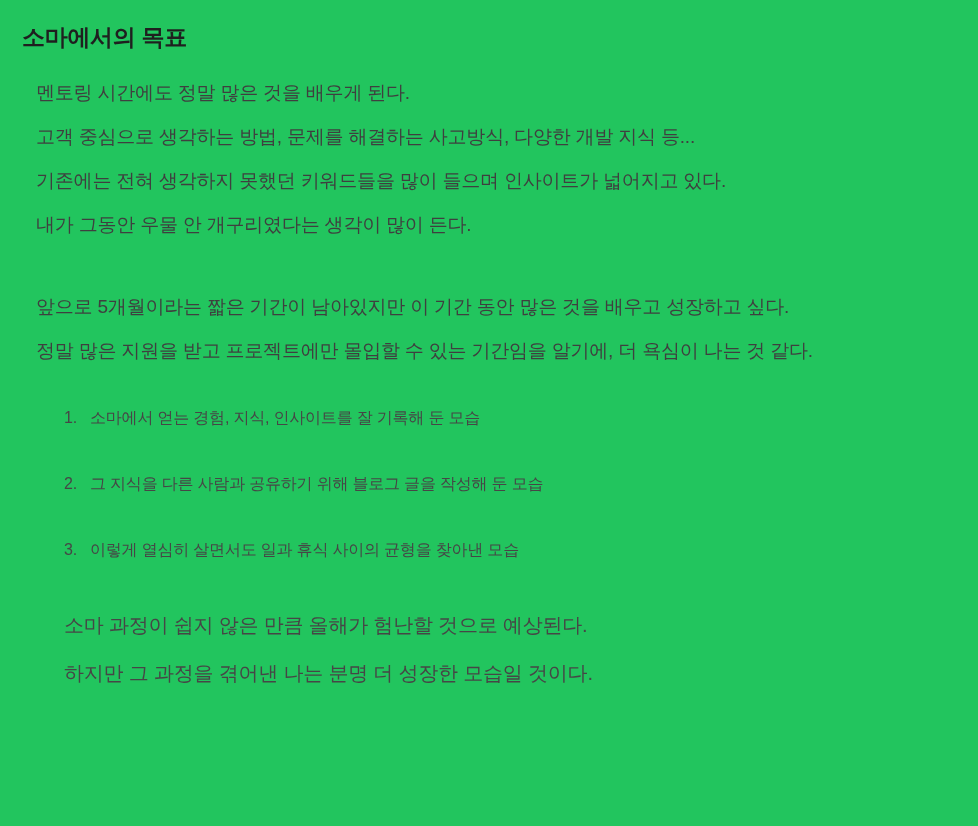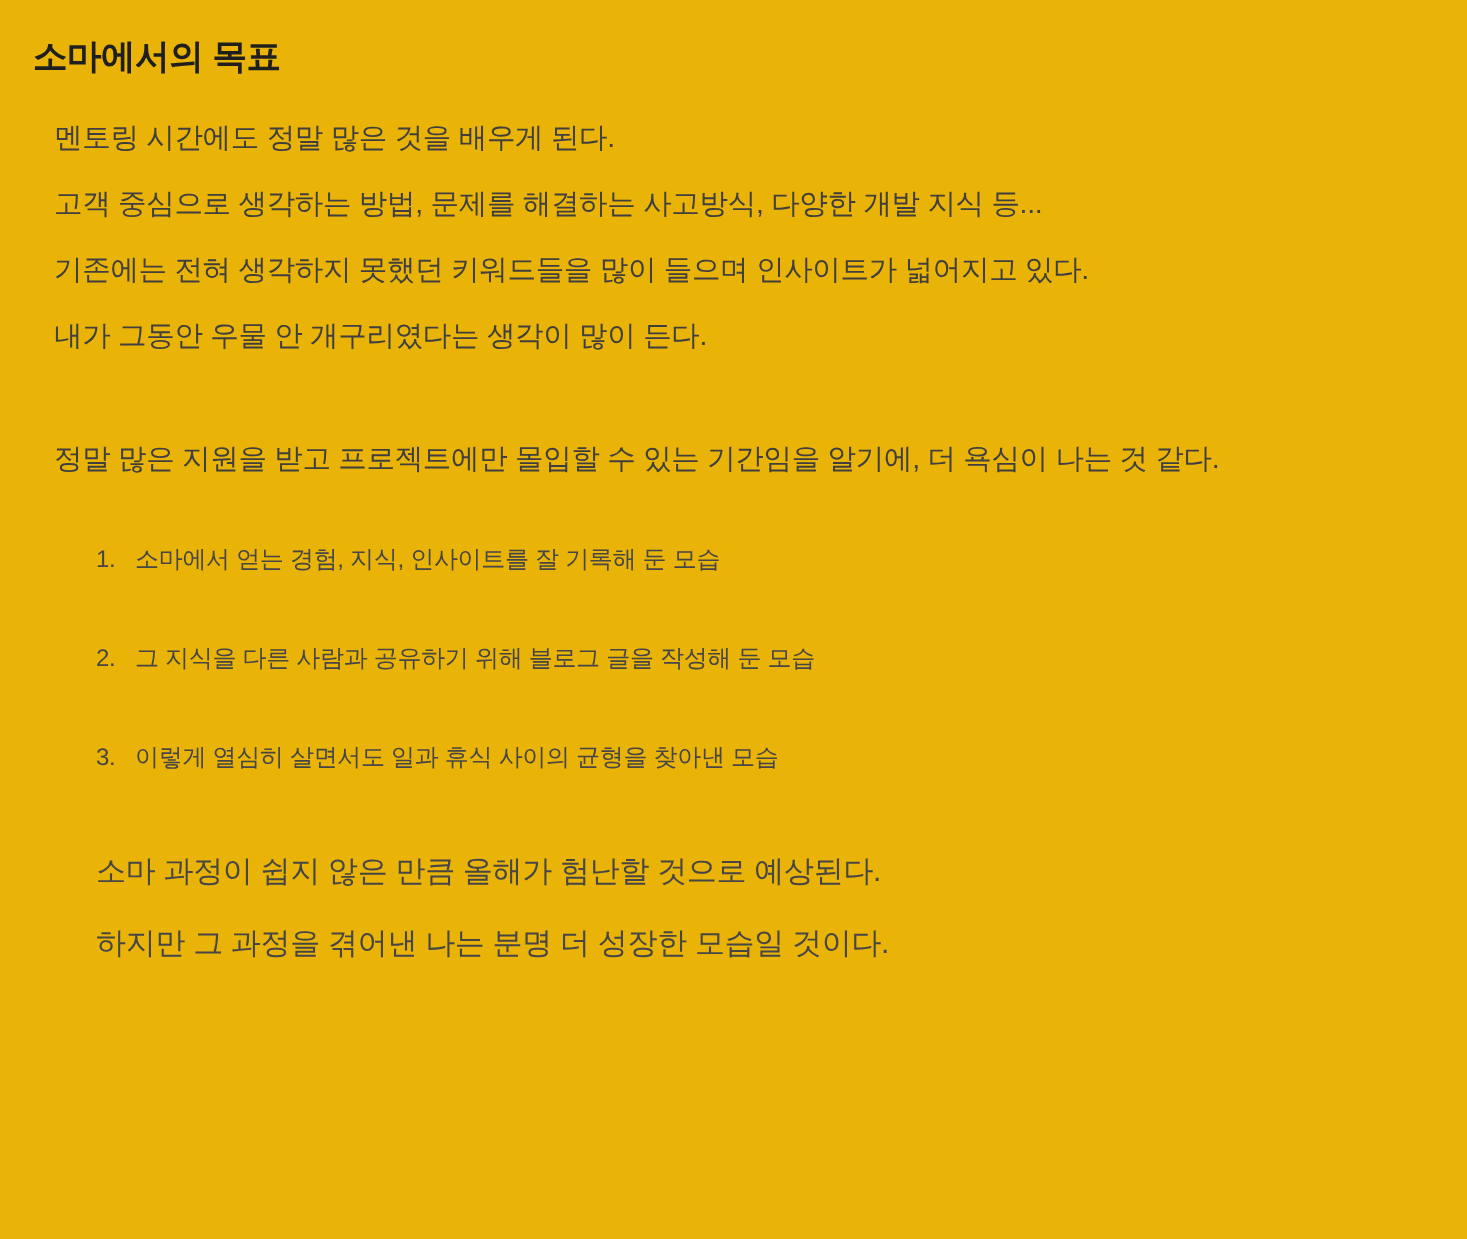--- a/index.html
+++ b/index.html
@@ -12,21 +12,21 @@
     height: 826px;
     font-family: "Liberation Sans", sans-serif;
     color: #3c3c3c;
     overflow: hidden;
   }
   .page {
     box-sizing: border-box;
     width: 978px;
     height: 826px;
     padding: 16px 22px 0 22px;
-    background: #eab308;
+    background: #22c55e;
   }
   .doc-title {
     font-size: 23px;
     font-weight: bold;
     color: #1f1f1f;
     letter-spacing: -0.3px;
     margin: 6px 0 18px 0;
   }
   .para-block {
     margin: 0;
@@ -81,20 +81,21 @@
   <div class="para-block">
     <div class="para-line">멘토링 시간에도 정말 많은 것을 배우게 된다.</div>
     <div class="para-line">고객 중심으로 생각하는 방법, 문제를 해결하는 사고방식, 다양한 개발 지식 등...</div>
     <div class="para-line">기존에는 전혀 생각하지 못했던 키워드들을 많이 들으며 인사이트가 넓어지고 있다.</div>
     <div class="para-line">내가 그동안 우물 안 개구리였다는 생각이 많이 든다.</div>
   </div>
 
   <div class="gap-block"></div>
 
   <div class="para-block">
+    <div class="para-line">앞으로 5개월이라는 짧은 기간이 남아있지만 이 기간 동안 많은 것을 배우고 성장하고 싶다.</div>
     <div class="para-line">정말 많은 지원을 받고 프로젝트에만 몰입할 수 있는 기간임을 알기에, 더 욕심이 나는 것 같다.</div>
   </div>
 
   <ol class="list">
     <li class="list-item">
       <span class="list-num">1.</span><span>소마에서 얻는 경험, 지식, 인사이트를 잘 기록해 둔 모습</span>
     </li>
     <li class="list-item">
       <span class="list-num">2.</span><span>그 지식을 다른 사람과 공유하기 위해 블로그 글을 작성해 둔 모습</span>
     </li>

